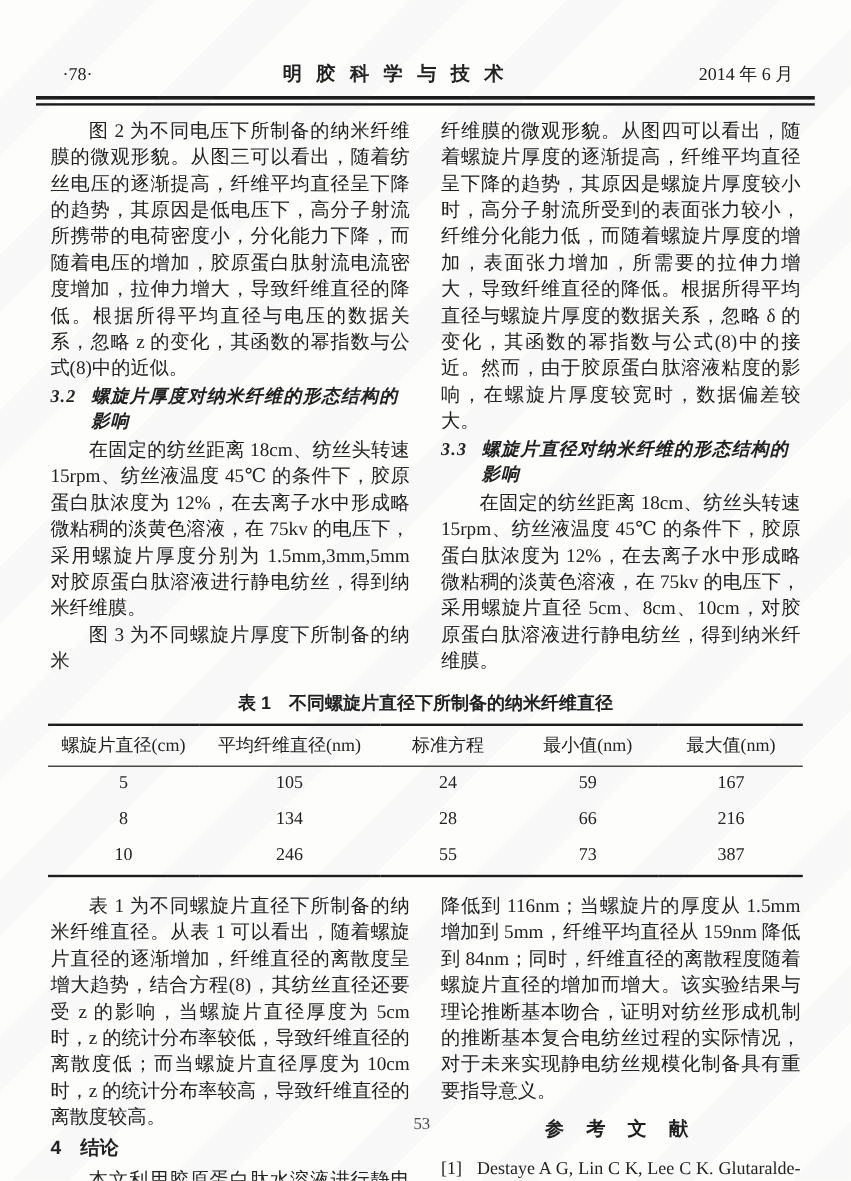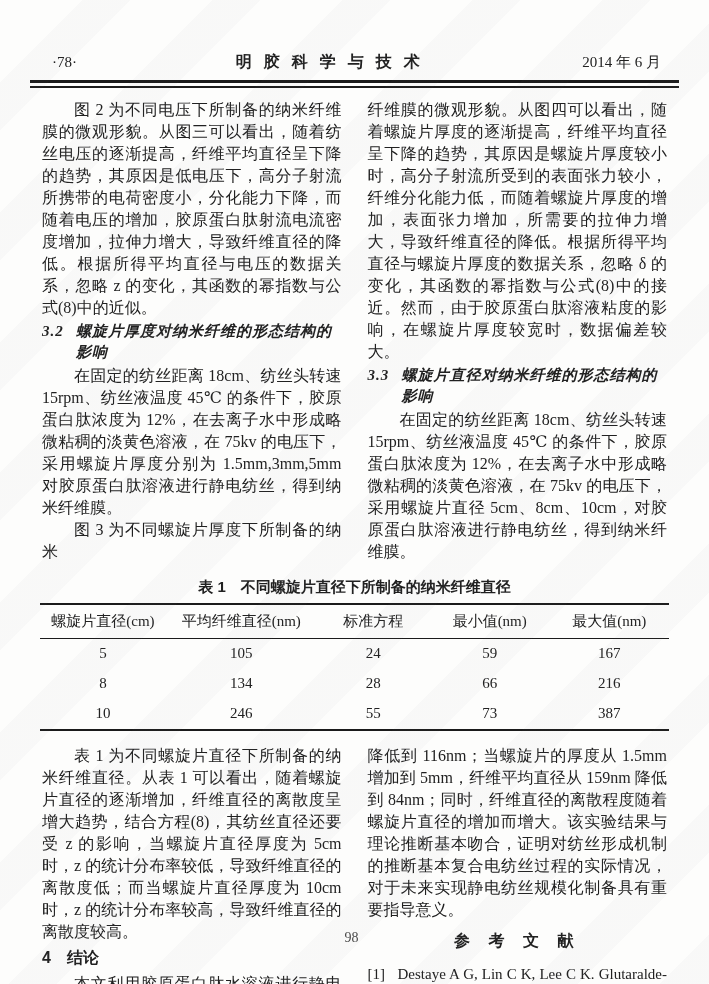--- a/index.html
+++ b/index.html
@@ -176,14 +176,14 @@
       <div class="ref-item">
         <span class="ref-label">[1]</span>
         <span class="ref-lines">
           <div>Destaye A G, Lin C K, Lee C K. Glutaralde-</div>
 
         </span>
       </div>
     </div>
   </div>
 
-  <div class="page-number-bottom">98</div>
+  <div class="page-number-bottom">53</div>
 </div>
 
 </body></html>

